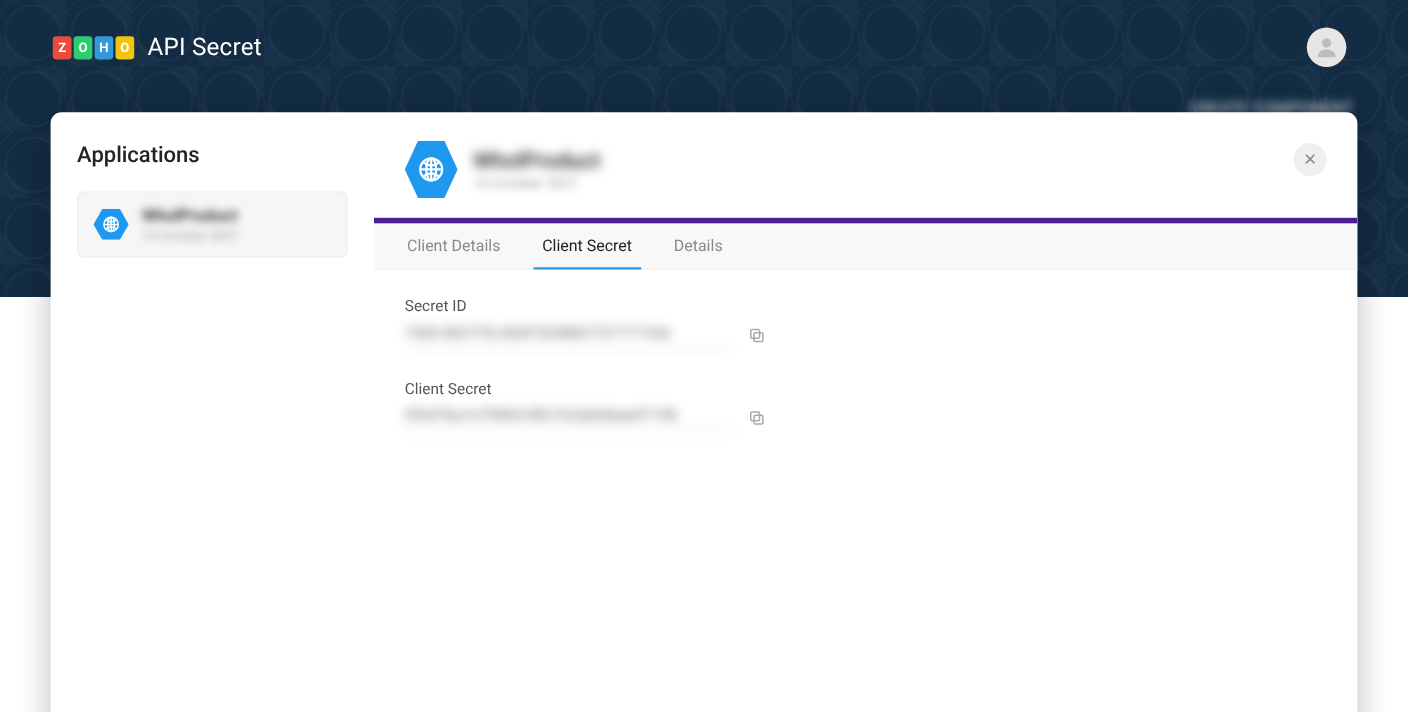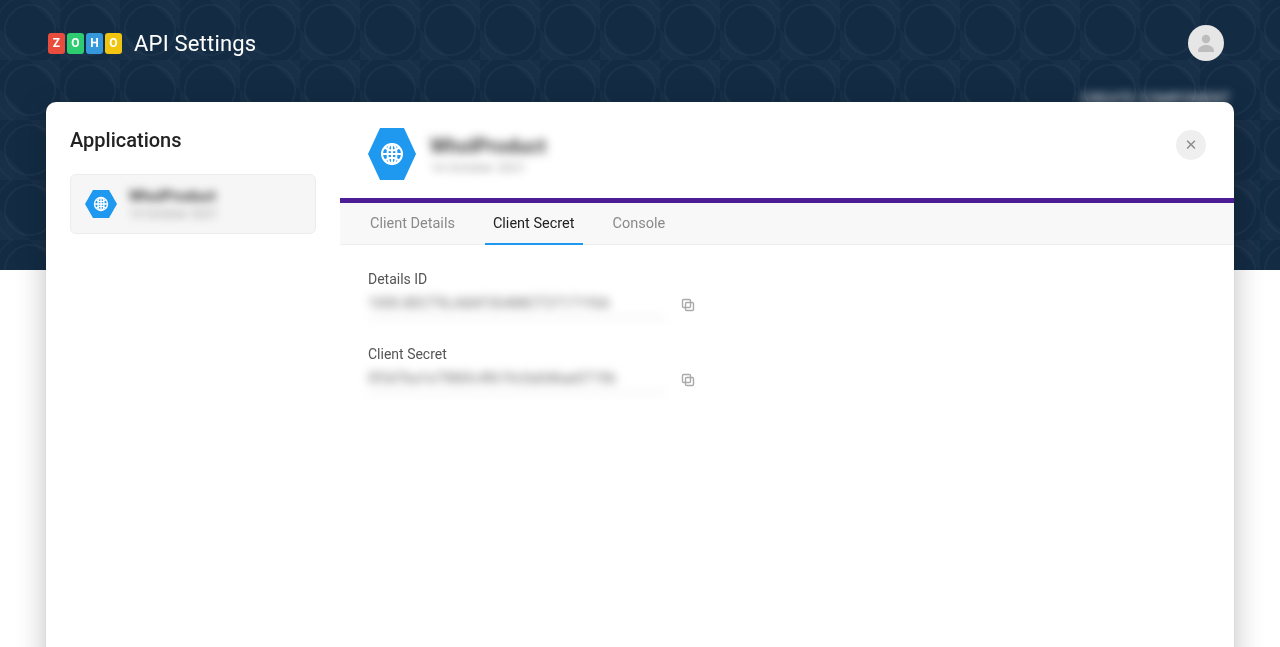--- a/index.html
+++ b/index.html
@@ -66,21 +66,21 @@
 <div class="hdr-band"></div>
 
 <div class="topbar">
   <div class="logo-wrap">
     <div class="logo-tiles">
       <div class="logo-tile t-z">Z</div>
       <div class="logo-tile t-o1">O</div>
       <div class="logo-tile t-h">H</div>
       <div class="logo-tile t-o2">O</div>
     </div>
-    <div class="logo-title">API Settings</div>
+    <div class="logo-title">API Secret</div>
   </div>
   <div class="topbar-spacer"></div>
   <div class="avatar">
     <svg width="24" height="24" viewBox="0 0 24 24" fill="#bdbdbd">
         <circle cx="12" cy="8" r="4.2"></circle>
         <path d="M4 20c0-3.6 3.6-6 8-6s8 2.4 8 6v1H4z"></path>
       </svg>
   </div>
 </div>
 <div class="create-btn">CREATE COMPONENT</div>
@@ -125,26 +125,26 @@
       </span>
       <div>
         <div class="main-title">WholProduct</div>
         <div class="main-sub">14 October 2021</div>
       </div>
     </div>
 
     <div class="tabs">
       <div class="tab">Client Details</div>
       <div class="tab active">Client Secret</div>
-      <div class="tab">Console</div>
+      <div class="tab">Details</div>
     </div>
 
     <div class="panel">
       <div class="field">
-        <div class="fld-label">Details ID</div>
+        <div class="fld-label">Secret ID</div>
         <div class="fld-row">
           <div class="fld-val">1000.8DCT9LA8AF3G488CT37171Y6A</div>
           <span class="copy-btn">
             <svg width="16" height="16" viewBox="0 0 16 16" fill="none" stroke="#aaa" stroke-width="1.4">
               <rect x="5.5" y="5.5" width="8" height="8" rx="1.2"></rect>
               <rect x="2.5" y="2.5" width="8" height="8" rx="1.2"></rect>
             </svg>
           </span>
         </div>
       </div>

